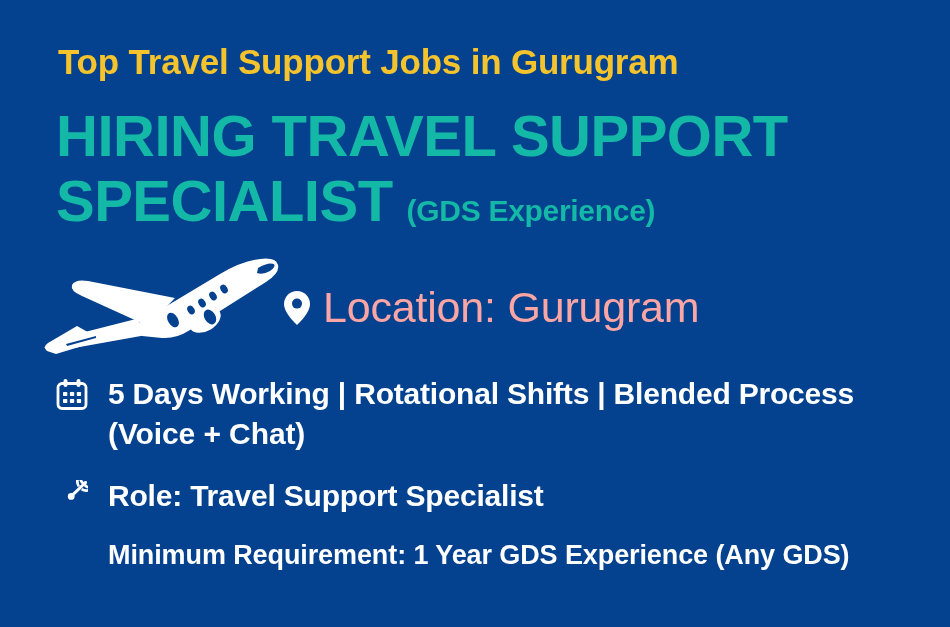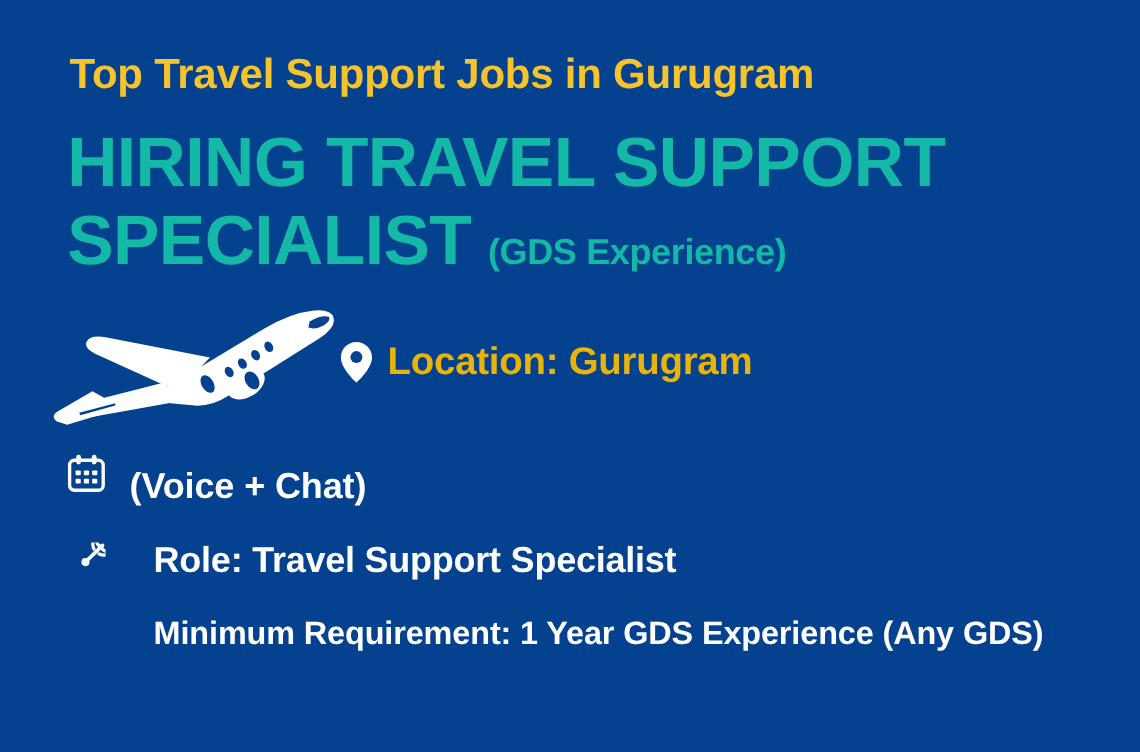--- a/index.html
+++ b/index.html
@@ -74,23 +74,23 @@
     align-items: center;
     gap: 13px;
   }
   .location-pin {
     width: 26px;
     height: 34px;
     flex: none;
     display: block;
   }
   .location-text {
-    color: #eab308;
-    font-size: 32px;
-    font-weight: bold;
+    color: #fca5a5;
+    font-size: 43px;
+    font-weight: normal;
     letter-spacing: -0.2px;
     white-space: nowrap;
   }
 
   
   .details {
     position: absolute;
     left: 56px;
     top: 374px;
     width: 880px;
@@ -191,25 +191,26 @@
             <rect x="7" y="14" width="4.3" height="4" rx="0.8"></rect>
             <rect x="13.9" y="14" width="4.3" height="4" rx="0.8"></rect>
             <rect x="20.8" y="14" width="4.3" height="4" rx="0.8"></rect>
             <rect x="7" y="21" width="4.3" height="4" rx="0.8"></rect>
             <rect x="13.9" y="21" width="4.3" height="4" rx="0.8"></rect>
             <rect x="20.8" y="21" width="4.3" height="4" rx="0.8"></rect>
           </g>
         </svg>
       </div>
       <div class="detail-body">
-        <div class="detail-note" style="font-size:30px;font-weight:bold;margin-top:12px;">(Voice + Chat)</div>
+        <div class="detail-main">5 Days Working | Rotational Shifts | Blended Process</div>
+        <div class="detail-note" style="font-size:30px;font-weight:bold;margin-top:0;">(Voice + Chat)</div>
       </div>
     </div>
 
-    <div class="detail-row" style="margin-top:22px;gap:20px;">
+    <div class="detail-row" style="margin-top:22px;">
       <div class="detail-icon">
         <svg width="32" height="32" viewBox="0 0 32 32">
           <path d="M29 5.5 A14 14 0 1 0 26.5 3" fill="none" stroke="#ffffff" stroke-width="2.7"></path>
           <path d="M25.6 9.2 A9 9 0 1 0 22.8 6.4" fill="none" stroke="#ffffff" stroke-width="2.7"></path>
           <circle cx="15.2" cy="16.4" r="3.4" fill="#ffffff"></circle>
           <path d="M15.2 16.4 L29.5 2.5" stroke="#ffffff" stroke-width="3" stroke-linecap="round"></path>
           <path d="M24.6 2.2 L30.8 1.2 L29.8 7.4 Z" fill="#ffffff"></path>
         </svg>
       </div>
       <div class="detail-body">

